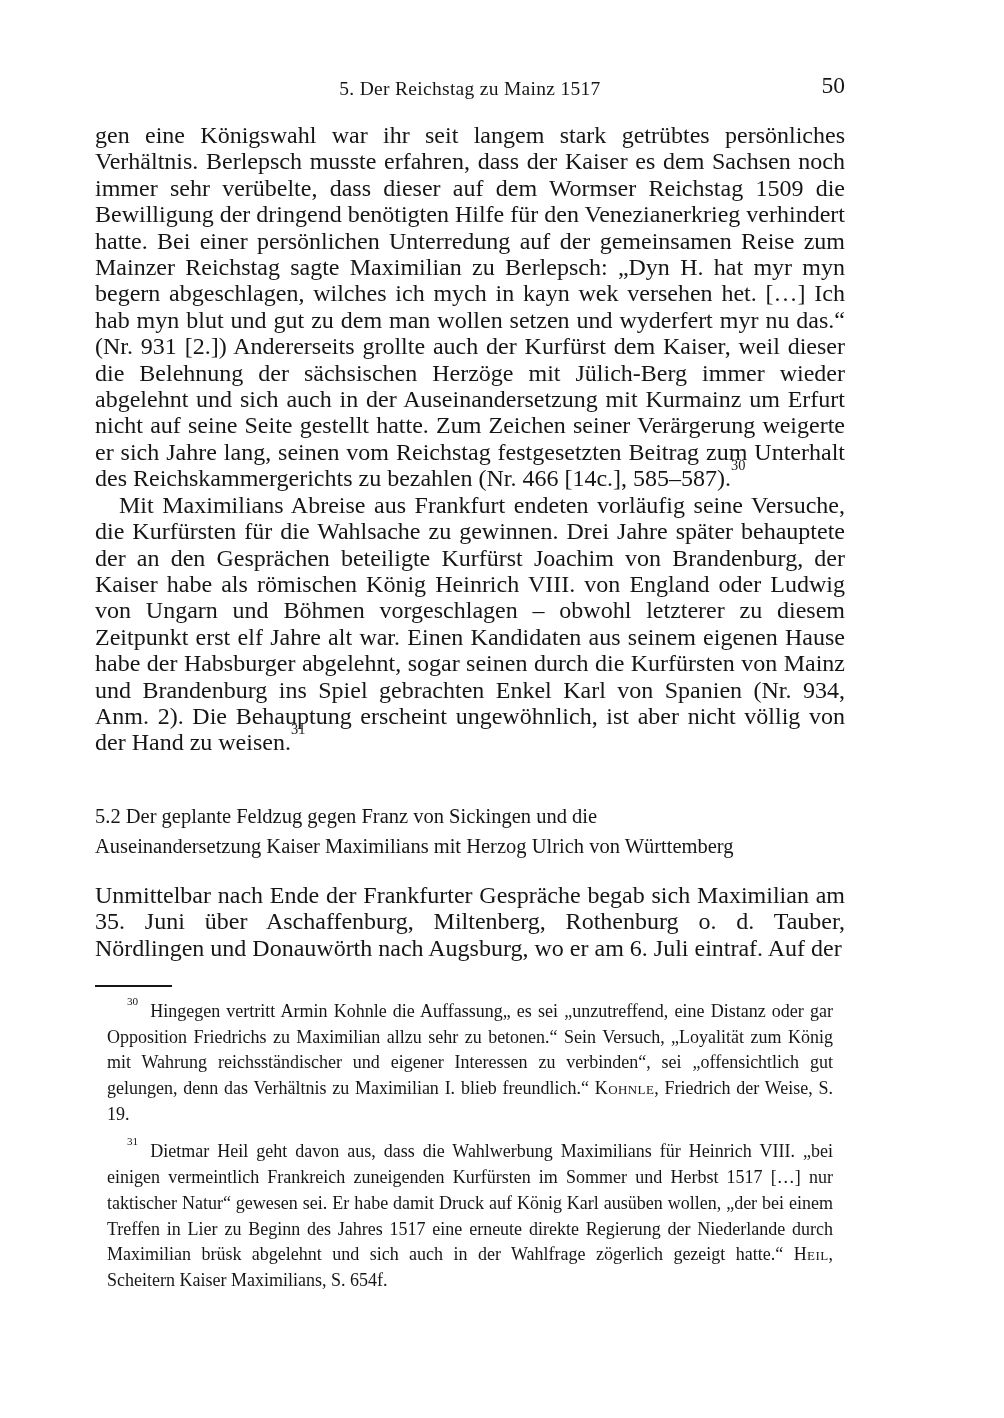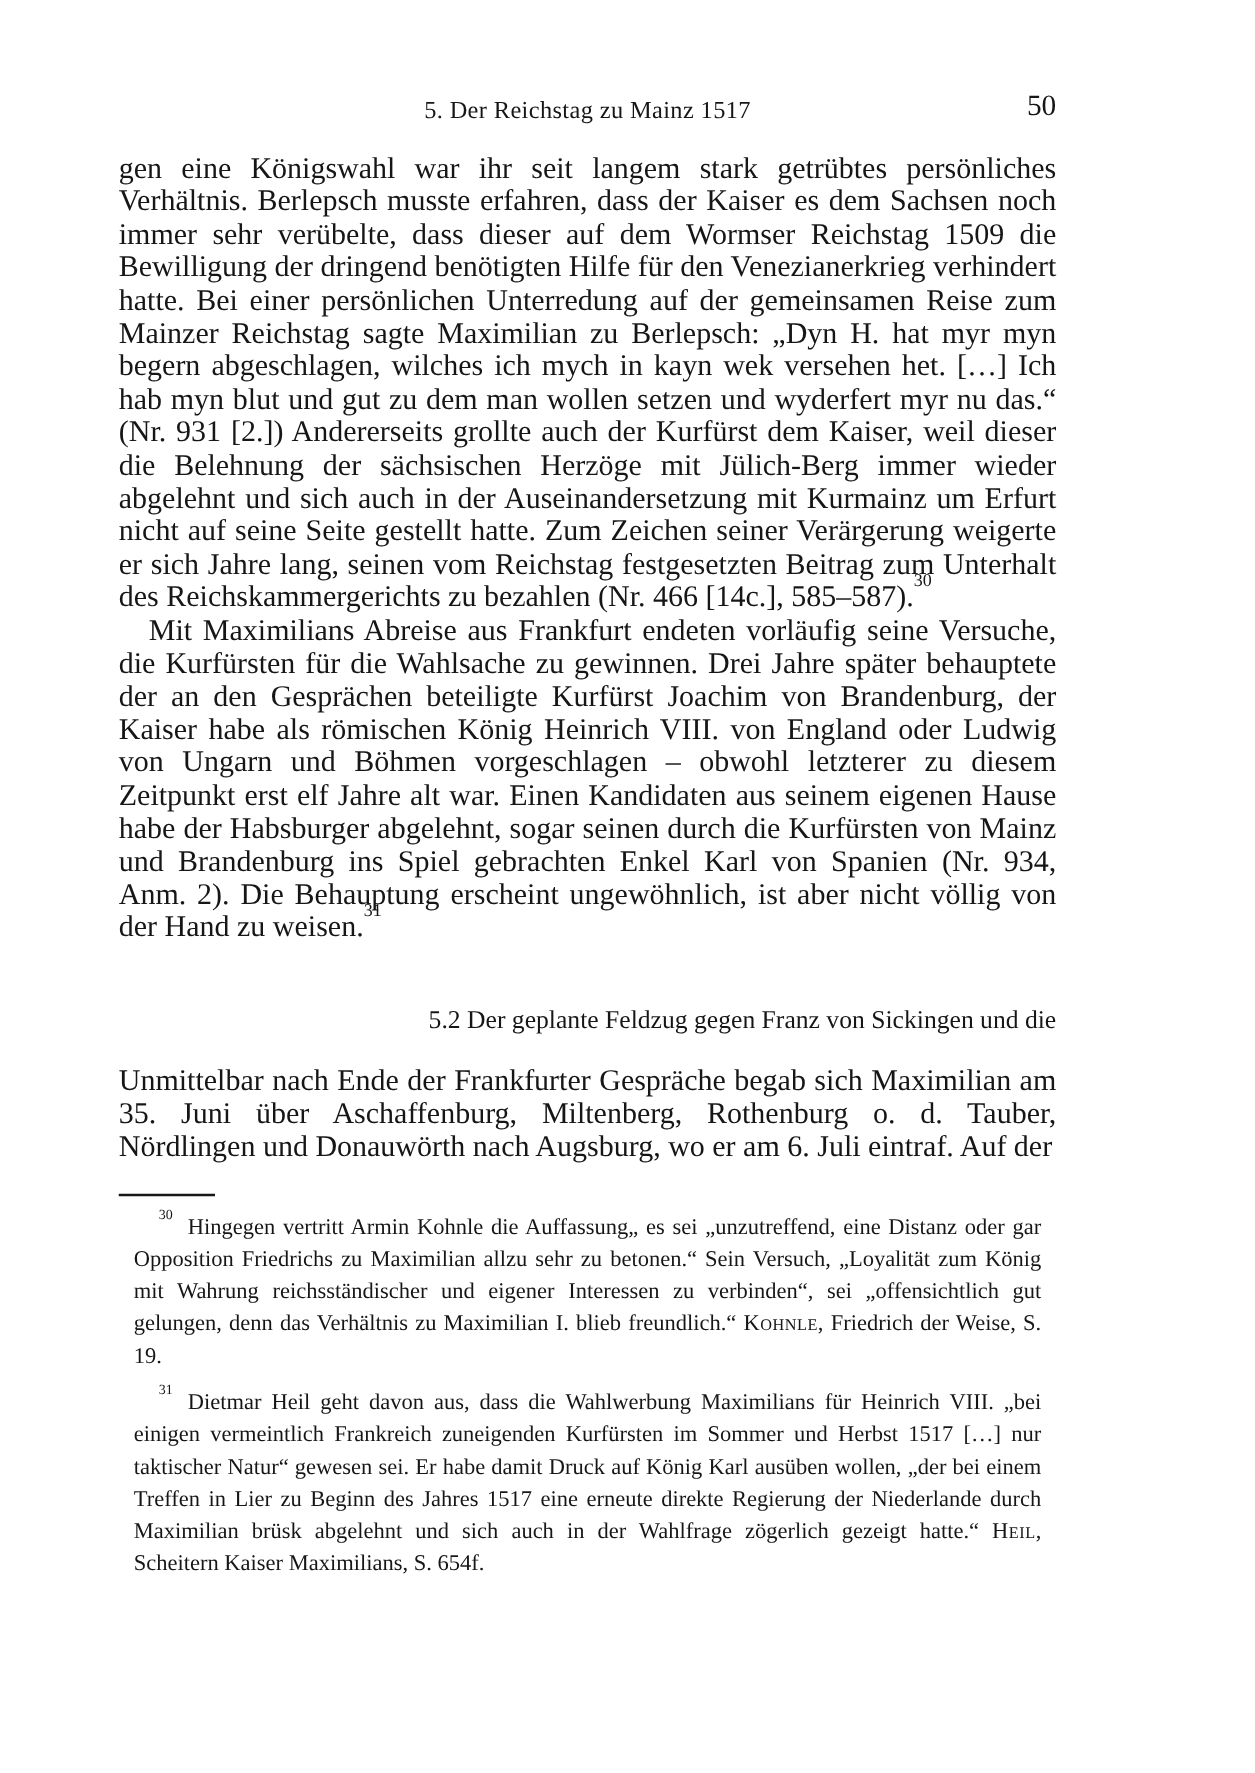--- a/index.html
+++ b/index.html
@@ -49,21 +49,21 @@
   sup.fn-ref {
     font-size: 0.6em;
     line-height: 0;
     position: relative;
     top: -0.5em;
   }
   .section-heading {
     margin: 45px 0 21px 0;
     font-size: 20.5px;
     font-weight: normal;
-    text-align: right;
+    text-align: left;
     line-height: 30px;
   }
   .fn-rule {
     margin-top: 24px;
     width: 77px;
     height: 0;
     border-top: 2px solid #161616;
   }
   .footnotes {
     margin-top: 7px;
@@ -98,20 +98,21 @@
   </div>
 
   <main>
 
     <p class="body-para"><span>gen eine Königswahl war ihr seit langem stark getrübtes persönliches Verhältnis. Berlepsch musste erfahren, dass der Kaiser es dem Sachsen noch immer sehr verübelte, dass dieser auf dem Wormser Reichstag 1509 die Bewilligung der dringend benötigten Hilfe für den Venezianerkrieg verhindert hatte. Bei einer persönlichen Unterredung auf der gemeinsamen Reise zum Mainzer Reichstag sagte Maximilian zu Berlepsch: „Dyn H. hat myr myn begern abgeschlagen, wilches ich mych in kayn wek versehen het. […] Ich hab myn blut und gut zu dem man wollen setzen und wyderfert myr nu das.“ (Nr. 931 [2.]) Andererseits grollte auch der Kurfürst dem Kaiser, weil dieser die Belehnung der sächsischen Herzöge mit Jülich-Berg immer wieder abgelehnt und sich auch in der Auseinandersetzung mit Kurmainz um Erfurt nicht auf seine Seite gestellt hatte. Zum Zeichen seiner Verärgerung weigerte er sich Jahre lang, seinen vom Reichstag festgesetzten Beitrag zum Unterhalt des Reichskammergerichts zu bezahlen (Nr. 466 [14c.], 585–587).</span><sup class="fn-ref">30</sup></p>
 
     <p class="body-para first-line-indent"><span>Mit Maximilians Abreise aus Frankfurt endeten vorläufig seine Versuche, die Kurfürsten für die Wahlsache zu gewinnen. Drei Jahre später behauptete der an den Gesprächen beteiligte Kurfürst Joachim von Brandenburg, der Kaiser habe als römischen König Heinrich VIII. von England oder Ludwig von Ungarn und Böhmen vorgeschlagen – obwohl letzterer zu diesem Zeitpunkt erst elf Jahre alt war. Einen Kandidaten aus seinem eigenen Hause habe der Habsburger abgelehnt, sogar seinen durch die Kurfürsten von Mainz und Brandenburg ins Spiel gebrachten Enkel Karl von Spanien (Nr. 934, Anm. 2). Die Behauptung erscheint ungewöhnlich, ist aber nicht völlig von der Hand zu weisen.</span><sup class="fn-ref">31</sup></p>
 
     <h2 class="section-heading">
       <span>5.2 Der geplante Feldzug gegen Franz von Sickingen und die</span><br>
+      <span>Auseinandersetzung Kaiser Maximilians mit Herzog Ulrich von Württemberg</span>
     </h2>
 
     <p class="body-para"><span>Unmittelbar nach Ende der Frankfurter Gespräche begab sich Maximilian am 35. Juni über Aschaffenburg, Miltenberg, Rothenburg o. d. Tauber, Nördlingen und Donauwörth nach Augsburg, wo er am 6. Juli eintraf. Auf der</span></p>
 
   </main>
 
   <footer class="footnotes-section">
 
     <div class="fn-rule"></div>
 

